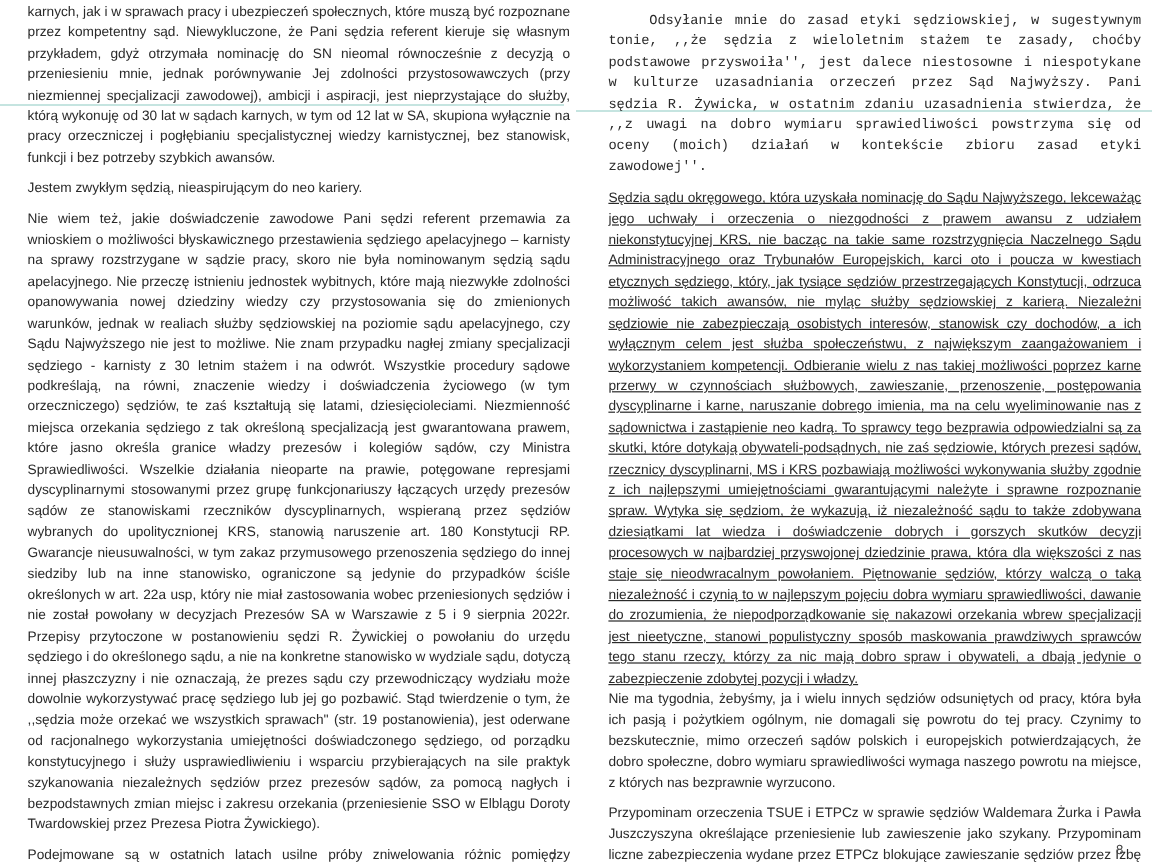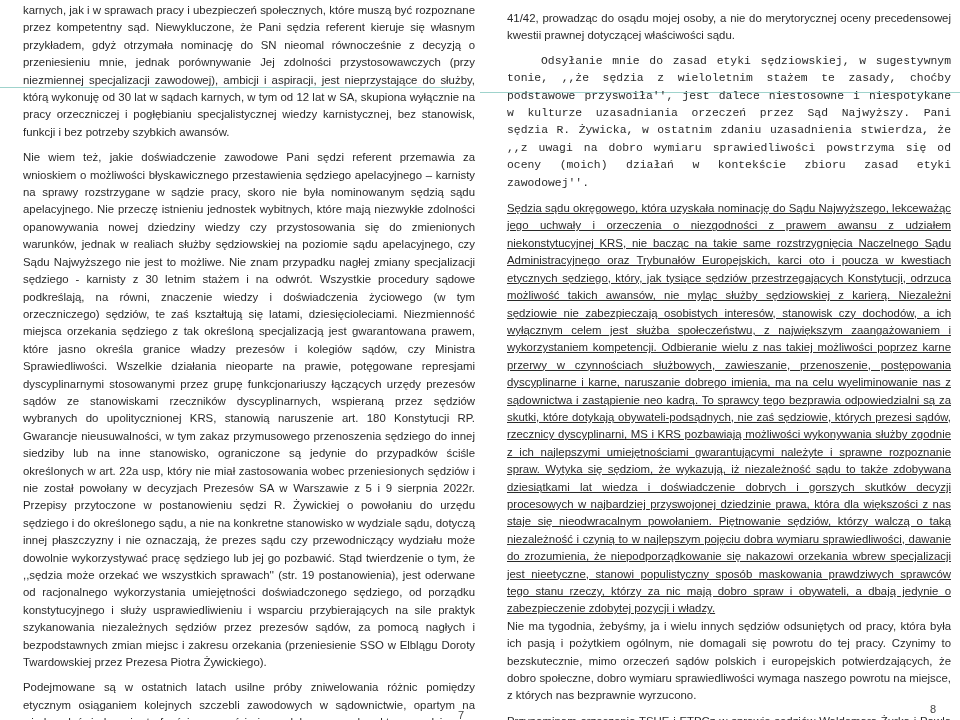--- a/index.html
+++ b/index.html
@@ -19,29 +19,29 @@
   .page.right .pnum { left:930px; top:703px; position:absolute; }
   .teal { position:absolute; height:1px; background:#9fd3cc; }
 </style>
 </head>
 <body>
 
 <div class="page left">
   <div class="teal" style="left:0;top:87px;width:470px;"></div>
   <div class="col">
     <p>karnych, jak i w sprawach pracy i ubezpieczeń społecznych, które muszą być rozpoznane przez kompetentny sąd. Niewykluczone, że Pani sędzia referent kieruje się własnym przykładem, gdyż otrzymała nominację do SN nieomal równocześnie z decyzją o przeniesieniu mnie, jednak porównywanie Jej zdolności przystosowawczych (przy niezmiennej specjalizacji zawodowej), ambicji i aspiracji, jest nieprzystające do służby, którą wykonuję od 30 lat w sądach karnych, w tym od 12 lat w SA, skupiona wyłącznie na pracy orzeczniczej i pogłębianiu specjalistycznej wiedzy karnistycznej, bez stanowisk, funkcji i bez potrzeby szybkich awansów.</p>
+    <p>Jestem zwykłym sędzią, nieaspirującym do neo kariery.</p>
     <p>Nie wiem też, jakie doświadczenie zawodowe Pani sędzi referent przemawia za wnioskiem o możliwości błyskawicznego przestawienia sędziego apelacyjnego – karnisty na sprawy rozstrzygane w sądzie pracy, skoro nie była nominowanym sędzią sądu apelacyjnego. Nie przeczę istnieniu jednostek wybitnych, które mają niezwykłe zdolności opanowywania nowej dziedziny wiedzy czy przystosowania się do zmienionych warunków, jednak w realiach służby sędziowskiej na poziomie sądu apelacyjnego, czy Sądu Najwyższego nie jest to możliwe. Nie znam przypadku nagłej zmiany specjalizacji sędziego - karnisty z 30 letnim stażem i na odwrót. Wszystkie procedury sądowe podkreślają, na równi, znaczenie wiedzy i doświadczenia życiowego (w tym orzeczniczego) sędziów, te zaś kształtują się latami, dziesięcioleciami. Niezmienność miejsca orzekania sędziego z tak określoną specjalizacją jest gwarantowana prawem, które jasno określa granice władzy prezesów i kolegiów sądów, czy Ministra Sprawiedliwości. Wszelkie działania nieoparte na prawie, potęgowane represjami dyscyplinarnymi stosowanymi przez grupę funkcjonariuszy łączących urzędy prezesów sądów ze stanowiskami rzeczników dyscyplinarnych, wspieraną przez sędziów wybranych do upolitycznionej KRS, stanowią naruszenie art. 180 Konstytucji RP. Gwarancje nieusuwalności, w tym zakaz przymusowego przenoszenia sędziego do innej siedziby lub na inne stanowisko, ograniczone są jedynie do przypadków ściśle określonych w art. 22a usp, który nie miał zastosowania wobec przeniesionych sędziów i nie został powołany w decyzjach Prezesów SA w Warszawie z 5 i 9 sierpnia 2022r. Przepisy przytoczone w postanowieniu sędzi R. Żywickiej o powołaniu do urzędu sędziego i do określonego sądu, a nie na konkretne stanowisko w wydziale sądu, dotyczą innej płaszczyzny i nie oznaczają, że prezes sądu czy przewodniczący wydziału może dowolnie wykorzystywać pracę sędziego lub jej go pozbawić. Stąd twierdzenie o tym, że ,,sędzia może orzekać we wszystkich sprawach'' (str. 19 postanowienia), jest oderwane od racjonalnego wykorzystania umiejętności doświadczonego sędziego, od porządku konstytucyjnego i służy usprawiedliwieniu i wsparciu przybierających na sile praktyk szykanowania niezależnych sędziów przez prezesów sądów, za pomocą nagłych i bezpodstawnych zmian miejsc i zakresu orzekania (przeniesienie SSO w Elblągu Doroty Twardowskiej przez Prezesa Piotra Żywickiego).</p>
     <p>Podejmowane są w ostatnich latach usilne próby zniwelowania różnic pomiędzy etycznym osiąganiem kolejnych szczebli zawodowych w sądownictwie, opartym na wiedzy, doświadczeniu, trafności orzeczeń i nieposzlakowanym charakterze sędziego, a nowymi karierami grupy sędziów powiązanych z neo KRS, którzy osiągają je z pełną świadomością wad prawnych i etycznych. Obrona nadzwyczajnych zdobyczy tej grupy wymaga wspierania wzajemnych działań, co niestety przełożyło się na treść postanowienia z 1 lutego 2023r, II PUO</p>
   </div>
   <div class="pnum">7</div>
 </div>
 
 <div class="page right">
   <div class="teal" style="left:0;top:92px;width:480px;"></div>
   <div class="col">
-    <p>41/42, prowadząc do osądu mojej osoby, a nie do merytorycznej oceny precedensowej kwestii prawnej dotyczącej właściwości sądu.</p>
     <p class="indent">Odsyłanie mnie do zasad etyki sędziowskiej, w sugestywnym tonie, ,,że sędzia z wieloletnim stażem te zasady, choćby podstawowe przyswoiła'', jest dalece niestosowne i niespotykane w kulturze uzasadniania orzeczeń przez Sąd Najwyższy. Pani sędzia R. Żywicka, w ostatnim zdaniu uzasadnienia stwierdza, że ,,z uwagi na dobro wymiaru sprawiedliwości powstrzyma się od oceny (moich) działań w kontekście zbioru zasad etyki zawodowej''.</p>
     <p class="tight">Sędzia sądu okręgowego, która uzyskała nominację do Sądu Najwyższego, lekceważąc jego uchwały i orzeczenia o niezgodności z prawem awansu z udziałem niekonstytucyjnej KRS, nie bacząc na takie same rozstrzygnięcia Naczelnego Sądu Administracyjnego oraz Trybunałów Europejskich, karci oto i poucza w kwestiach etycznych sędziego, który, jak tysiące sędziów przestrzegających Konstytucji, odrzuca możliwość takich awansów, nie myląc służby sędziowskiej z karierą. Niezależni sędziowie nie zabezpieczają osobistych interesów, stanowisk czy dochodów, a ich wyłącznym celem jest służba społeczeństwu, z największym zaangażowaniem i wykorzystaniem kompetencji. Odbieranie wielu z nas takiej możliwości poprzez karne przerwy w czynnościach służbowych, zawieszanie, przenoszenie, postępowania dyscyplinarne i karne, naruszanie dobrego imienia, ma na celu wyeliminowanie nas z sądownictwa i zastąpienie neo kadrą. To sprawcy tego bezprawia odpowiedzialni są za skutki, które dotykają obywateli-podsądnych, nie zaś sędziowie, których prezesi sądów, rzecznicy dyscyplinarni, MS i KRS pozbawiają możliwości wykonywania służby zgodnie z ich najlepszymi umiejętnościami gwarantującymi należyte i sprawne rozpoznanie spraw. Wytyka się sędziom, że wykazują, iż niezależność sądu to także zdobywana dziesiątkami lat wiedza i doświadczenie dobrych i gorszych skutków decyzji procesowych w najbardziej przyswojonej dziedzinie prawa, która dla większości z nas staje się nieodwracalnym powołaniem. Piętnowanie sędziów, którzy walczą o taką niezależność i czynią to w najlepszym pojęciu dobra wymiaru sprawiedliwości, dawanie do zrozumienia, że niepodporządkowanie się nakazowi orzekania wbrew specjalizacji jest nieetyczne, stanowi populistyczny sposób maskowania prawdziwych sprawców tego stanu rzeczy, którzy za nic mają dobro spraw i obywateli, a dbają jedynie o zabezpieczenie zdobytej pozycji i władzy.</p>
     <p>Nie ma tygodnia, żebyśmy, ja i wielu innych sędziów odsuniętych od pracy, która była ich pasją i pożytkiem ogólnym, nie domagali się powrotu do tej pracy. Czynimy to bezskutecznie, mimo orzeczeń sądów polskich i europejskich potwierdzających, że dobro społeczne, dobro wymiaru sprawiedliwości wymaga naszego powrotu na miejsce, z których nas bezprawnie wyrzucono.</p>
     <p>Przypominam orzeczenia TSUE i ETPCz w sprawie sędziów Waldemara Żurka i Pawła Juszczyszyna określające przeniesienie lub zawieszenie jako szykany. Przypominam liczne zabezpieczenia wydane przez ETPCz blokujące zawieszanie sędziów przez Izbę Dyscyplinarną oraz udział neo sędziów w Izbie Odpowiedzialności zawodowej. Przypominam zabezpieczenia wydane przez sądy pracy, nakazujące przywrócenie zawieszonych sędziów P. Juszczyszyna, P. Gąciarka i I. Tuleję do orzekania w sądach i na zajmowanych przed przeniesieniem stanowiskach. Odwołuję się wreszcie do precedensowego postanowienia ETPCz z 6 grudnia 2022r. sygn. sprawy ECHR-LE2.Cr, na podst. art. 39 Regulaminu, o środku tymczasowym zobowiązującym Rząd Polski do cofnięcia skutków przeniesienia sędziów Wydziału Karnego Sądu Apelacyjnego w Warszawie Ewy Gregajtys, Ewy Leszczyńskiej- Furtak, także mnie, do Wydziału Pracy i Ubezpieczeń Społecznych oraz zakazującym dalszego przenoszenia. Prezesi</p>
   </div>
   <div class="pnum" style="left:450px;top:703px;">8</div>
 </div>
 
 </body></html>

